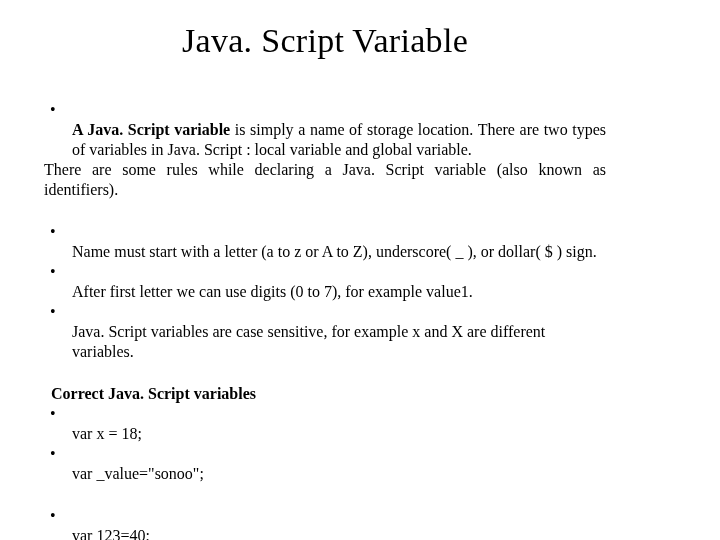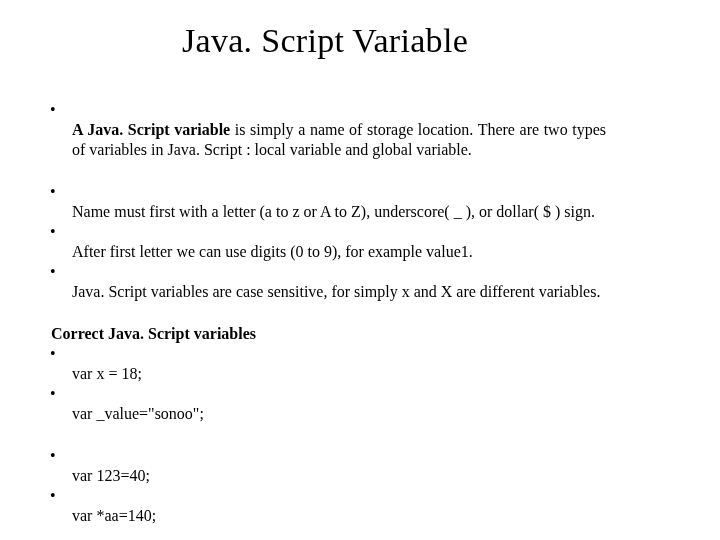--- a/index.html
+++ b/index.html
@@ -62,34 +62,35 @@
 
   <h1 class="title">Java. Script Variable</h1>
 
   <div class="block justify">
     <div class="bullet">
       <div class="dot">•</div>
       <div class="txt">
         <span class="bold">A Java. Script variable</span><span> is simply a name of storage location. There are two types of variables in Java. Script : local variable and global variable.</span>
       </div>
     </div>
+    <div class="spaced-rules">There are some rules while declaring a Java. Script variable (also known as identifiers).</div>
   </div>
 
   <div class="block">
     <div class="bullet">
       <div class="dot">•</div>
-      <div class="txt">Name must first with a letter (a to z or A to Z), underscore( _ ), or dollar( $ ) sign.</div>
+      <div class="txt">Name must start with a letter (a to z or A to Z), underscore( _ ), or dollar( $ ) sign.</div>
     </div>
     <div class="bullet">
       <div class="dot">•</div>
-      <div class="txt">After first letter we can use digits (0 to 9), for example value1.</div>
+      <div class="txt">After first letter we can use digits (0 to 7), for example value1.</div>
     </div>
     <div class="bullet">
       <div class="dot">•</div>
-      <div class="txt">Java. Script variables are case sensitive, for simply x and X are different variables.</div>
+      <div class="txt">Java. Script variables are case sensitive, for example x and X are different variables.</div>
     </div>
   </div>
 
   <div class="block">
     <div class="section-head">Correct Java. Script variables</div>
     <div class="bullet">
       <div class="dot">•</div>
       <div class="txt">var x = 18;</div>
     </div>
     <div class="bullet">

